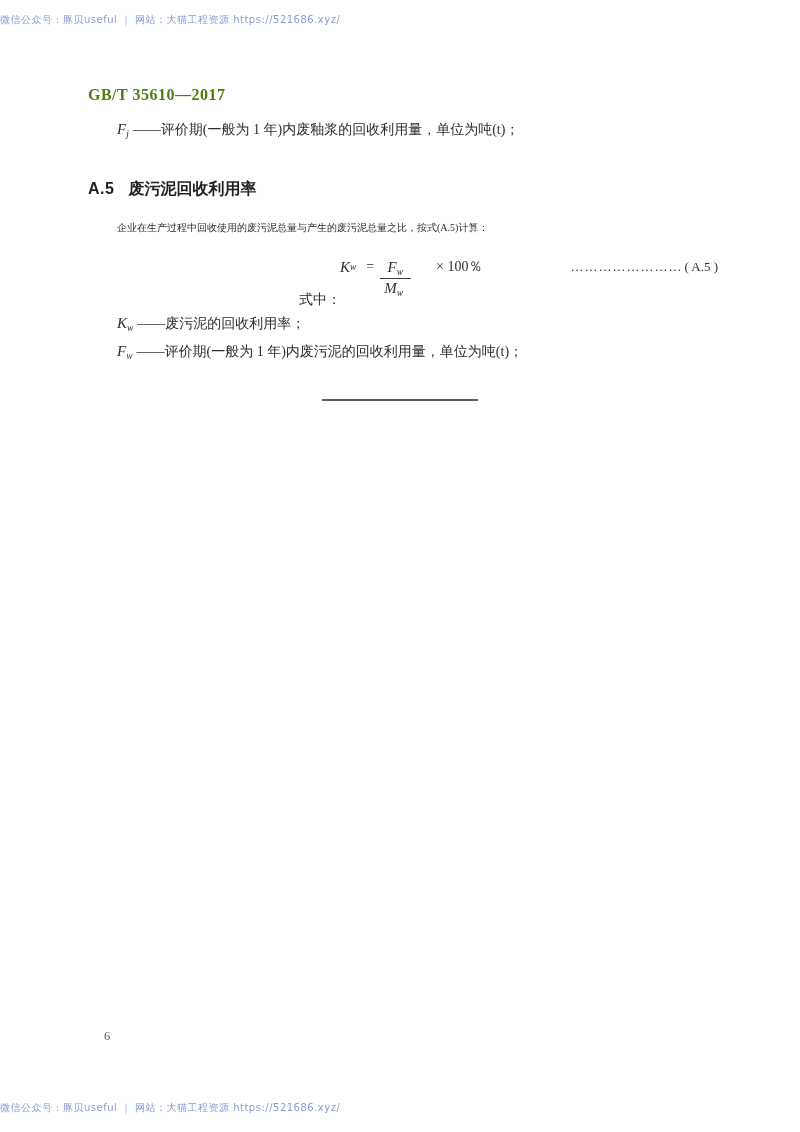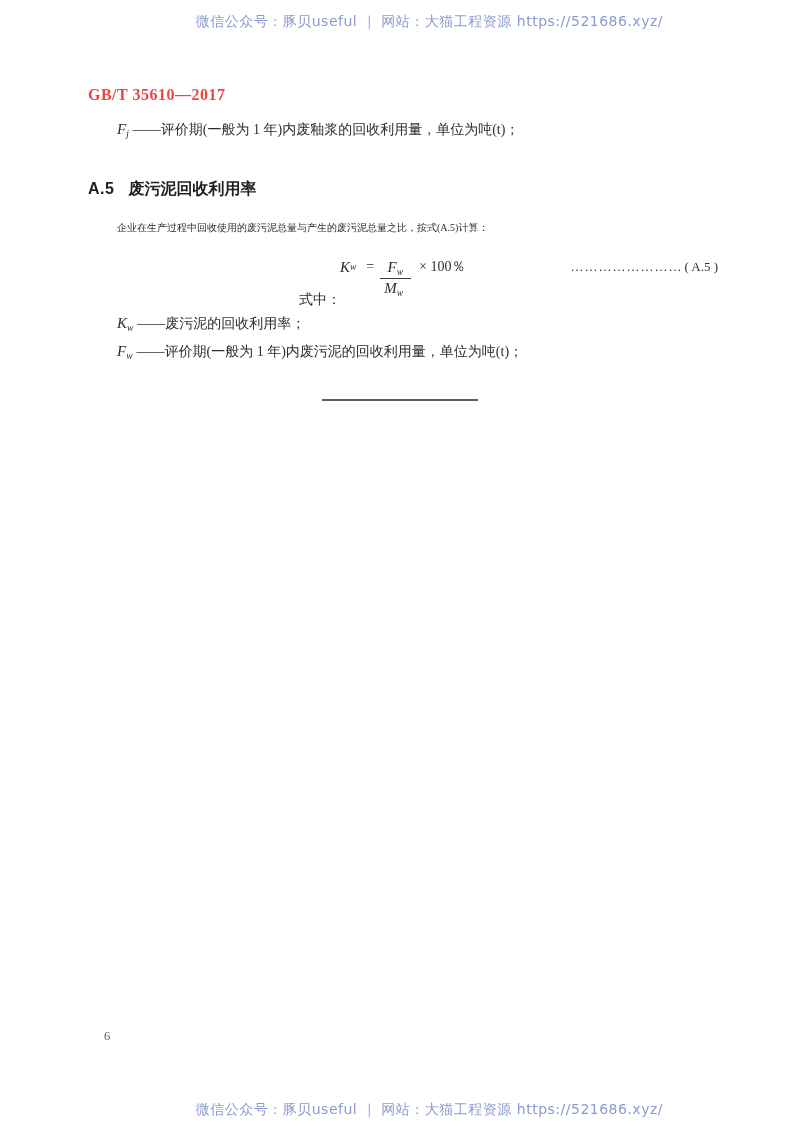--- a/index.html
+++ b/index.html
@@ -7,31 +7,31 @@
   body {
     width: 800px; height: 1132px;
     background: #ffffff;
     position: relative;
     font-family: "Liberation Serif", "DejaVu Serif", serif;
     color: #2e2e2e;
     overflow: hidden;
   }
   .watermark {
     position: absolute; left: 0; width: 663px;
-    text-align: right;
-    font-size: 14px; letter-spacing: 0.5px;
+    text-align: left;
+    font-size: 10px; letter-spacing: 0.5px;
     color: #8b9ad2;
     font-family: "DejaVu Sans", "Liberation Sans", sans-serif;
   }
   .wm-top { top: 13px; }
   .wm-bottom { top: 1101px; }
   .doc-number {
     position: absolute; top: 86px; left: 88px;
     font-weight: bold; font-size: 16px; letter-spacing: 0.5px;
-    color: #ef4444;
+    color: #4d7c0f;
   }
   .term-line { white-space: nowrap; font-size: 14px; }
   .intro-terms {
     position: absolute; top: 117px; left: 117px;
     line-height: 24px;
   }
   .sym { font-style: italic; font-size: 15px; }
   .sub { font-style: italic; font-size: 9.5px; vertical-align: -3px; margin-right: 4px; }
   .section-heading {
     position: absolute; top: 179px; left: 88px;
@@ -49,21 +49,21 @@
     display: flex; align-items: center; justify-content: space-between;
   }
   .equation { display: flex; align-items: center; font-size: 15px; }
   .eq-op { margin: 0 6px; font-size: 14px; }
   .fraction { display: inline-block; text-align: right; vertical-align: middle; margin-top: 23px; }
   .fraction .numer {
     display: block; padding: 0 4px 1px 4px;
     border-bottom: 1.2px solid #3a3a3a;
   }
   .fraction .denom { display: block; padding: 1px 4px 0 4px; }
-  .times { margin-left: 8px; font-size: 14px; }
+  .times { margin-left: 25px; font-size: 14px; }
   .leader-label { display: flex; align-items: center; font-size: 13px; color: #2e2e2e; }
   .leader { letter-spacing: 1px; margin-right: 2px; }
   .where-block {
     position: absolute; top: 288px; left: 117px;
     line-height: 23.5px;
   }
   .where-label { font-size: 14px; text-align: center; }
   .end-divider {
     position: absolute; top: 399px; left: 322px;
     width: 156px; height: 2px; background: #5c5c5c;

